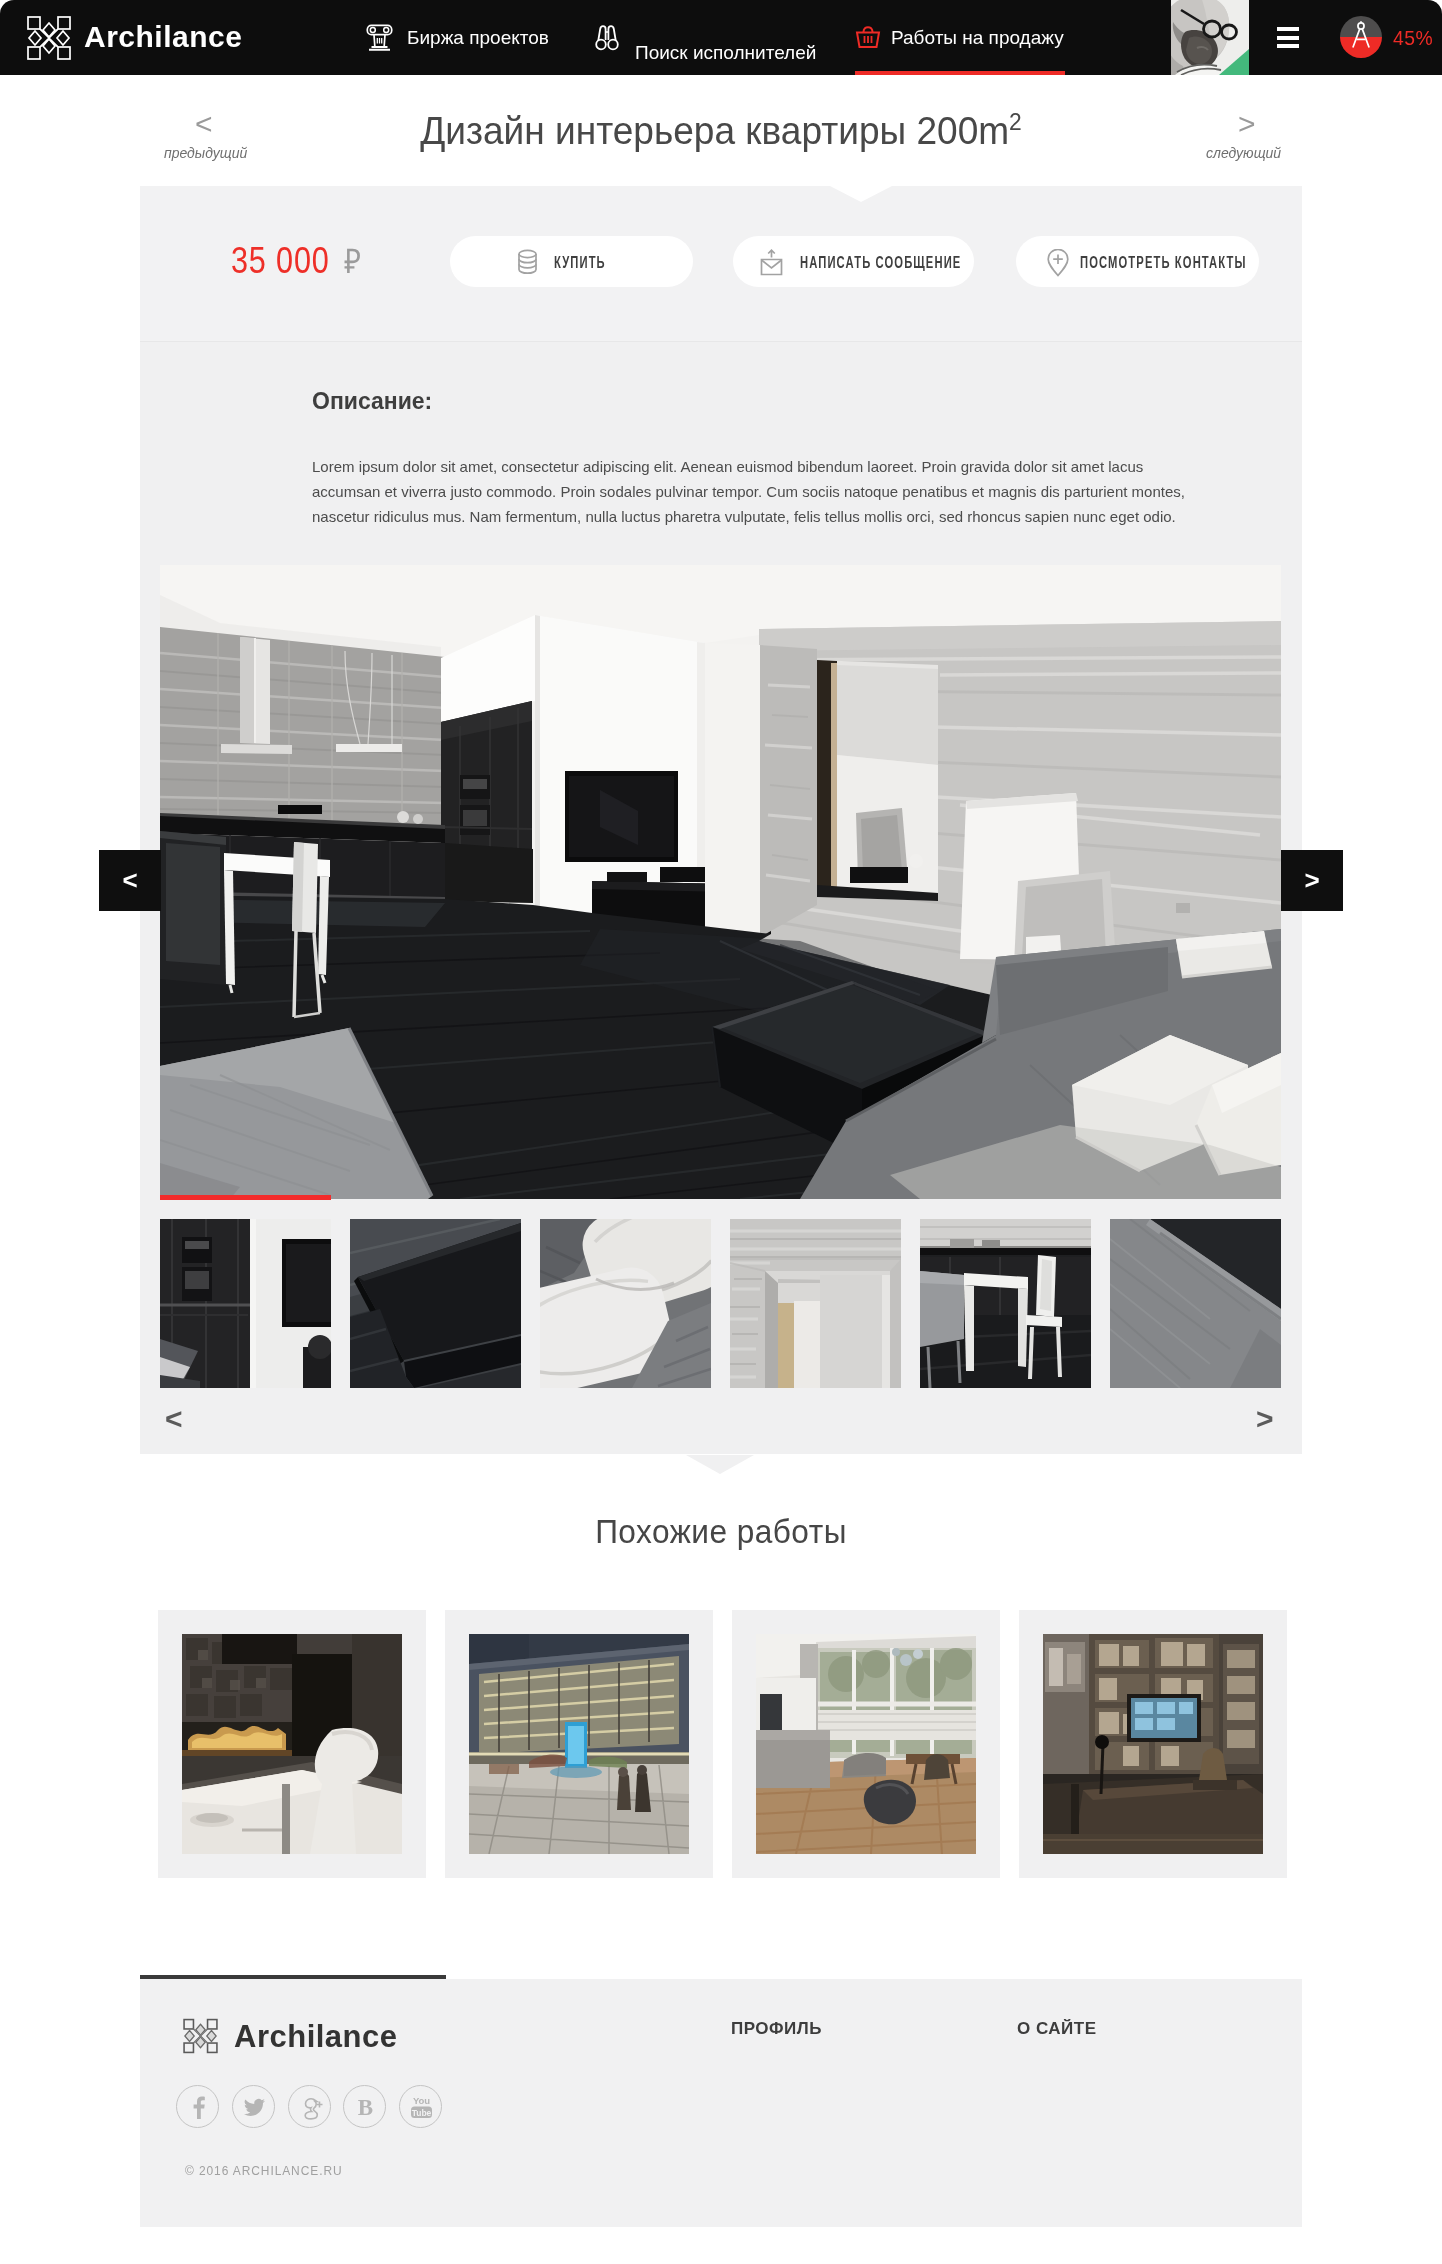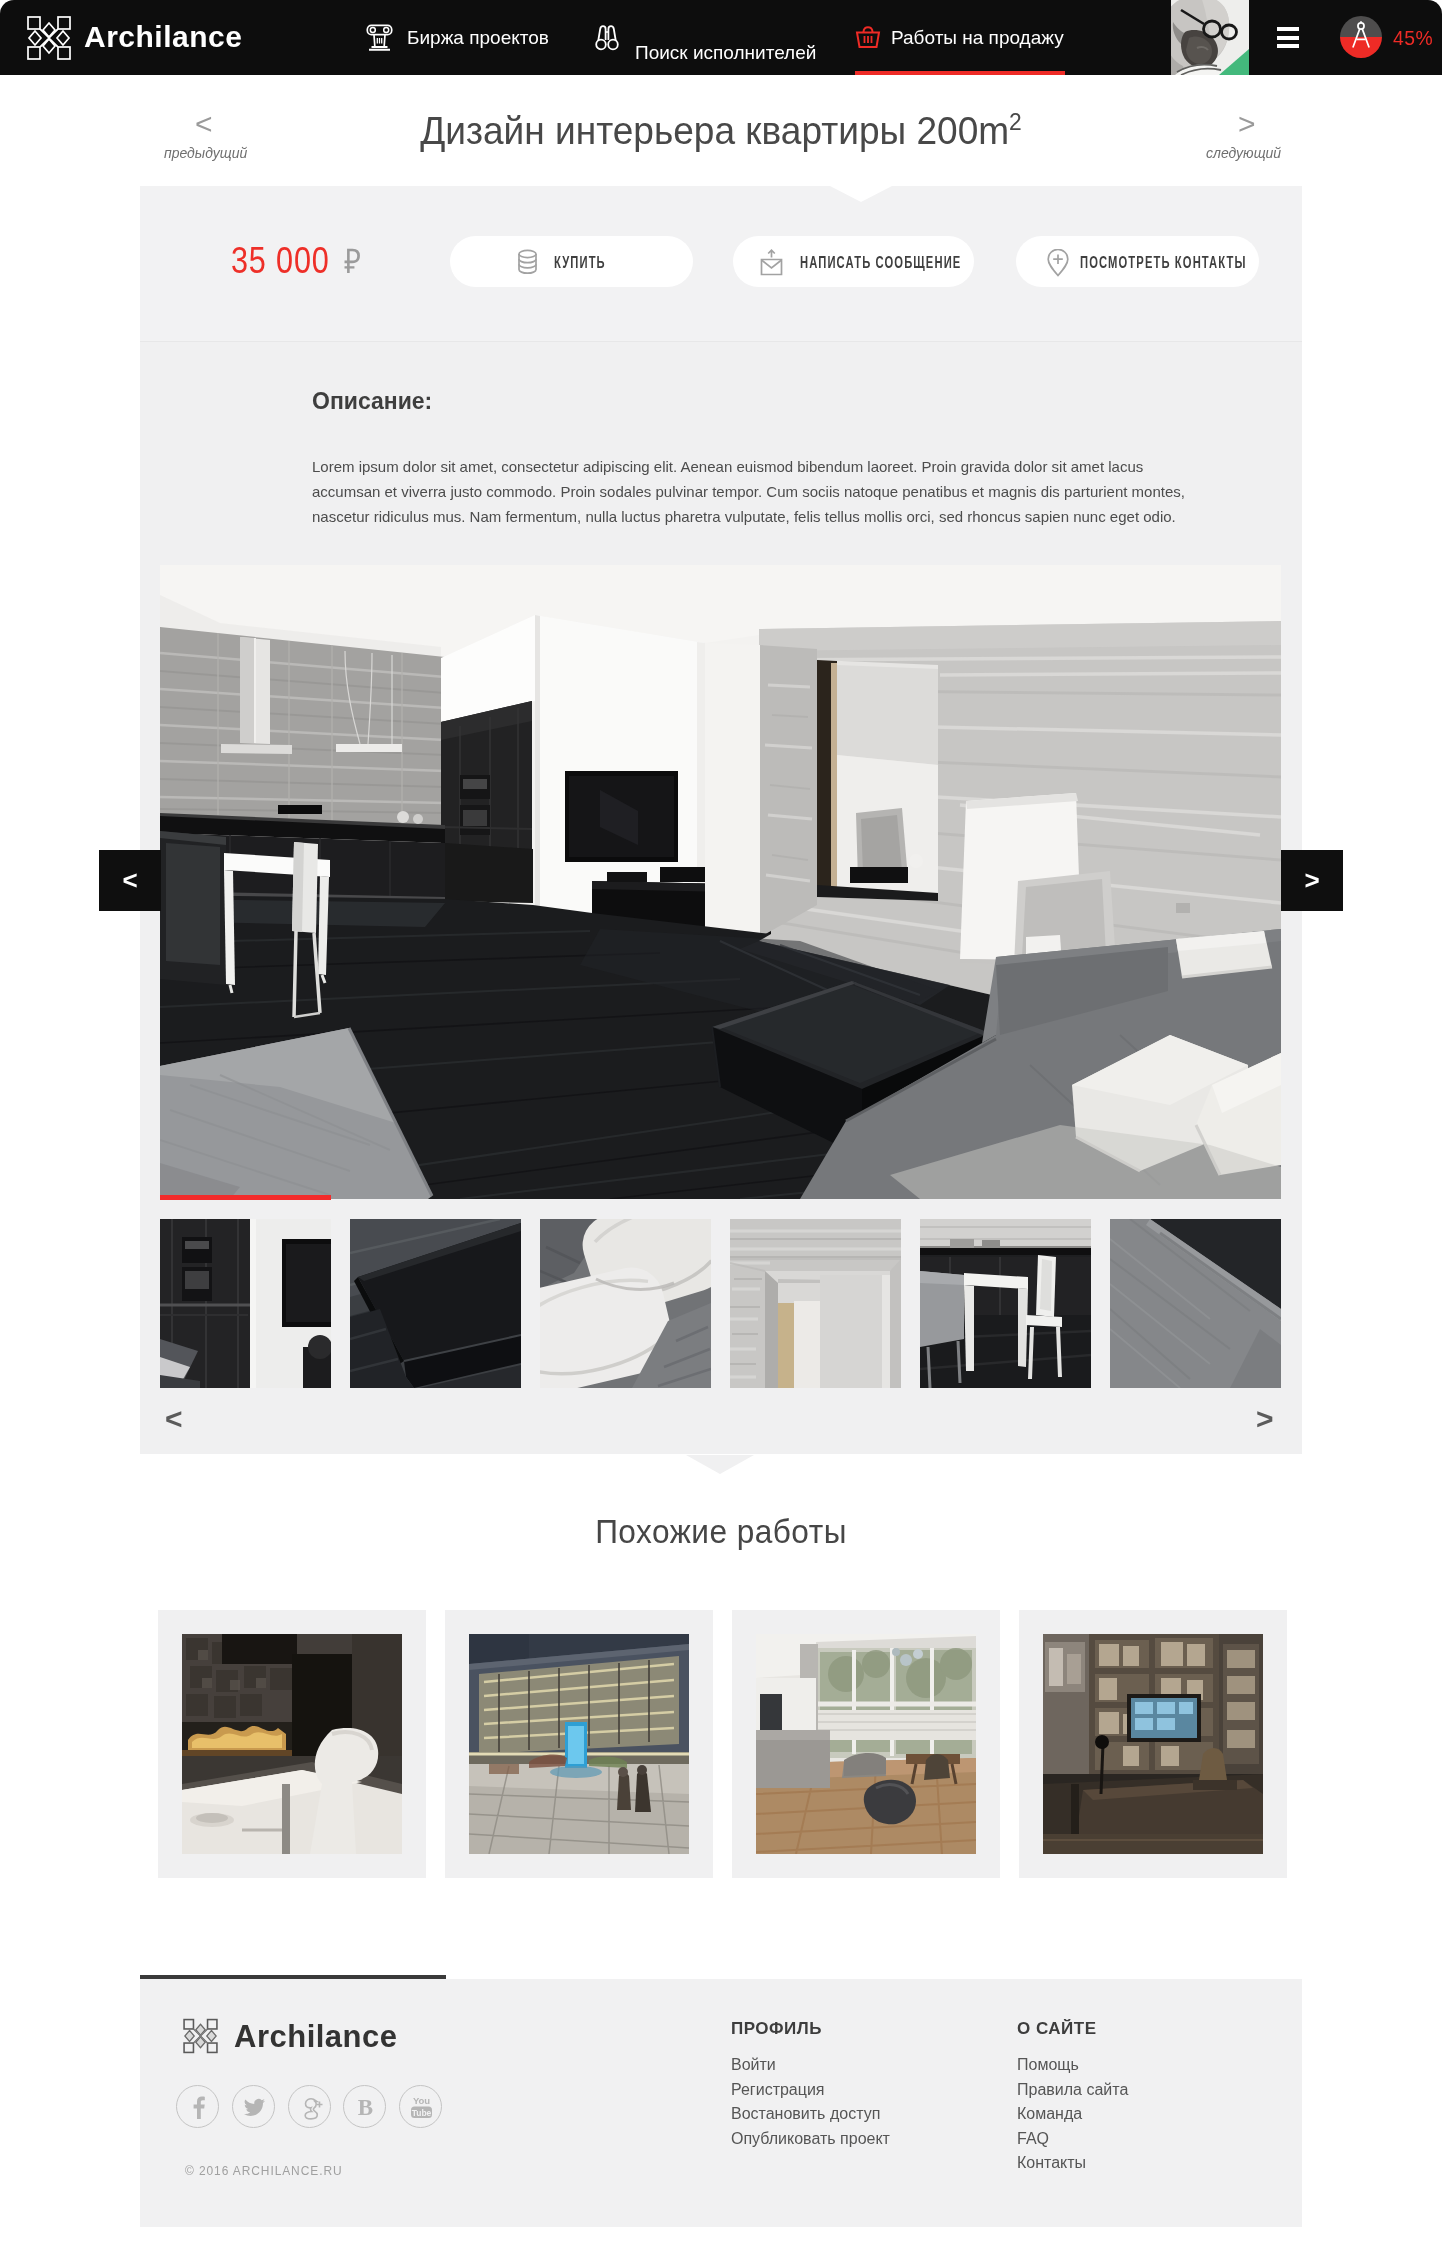--- a/index.html
+++ b/index.html
@@ -728,18 +728,16 @@
     <div class="soc" style="left:203px">
         <div style="position:absolute;left:0;top:0;width:43px;height:43px;text-align:center;line-height:43px;font-size:23px;font-weight:bold;color:#b5b5b5;font-family:'Liberation Serif',serif;">В</div>
       </div>
     <div class="soc" style="left:259px"><svg width="43" height="43" viewBox="0 0 43 43">
           <text x="21.5" y="18" text-anchor="middle" font-size="9.5" font-weight="bold" fill="#b5b5b5" font-family="Liberation Sans">You</text>
           <rect x="11" y="20.5" width="21" height="11.5" rx="3.5" fill="#b5b5b5"></rect>
           <text x="21.5" y="29.5" text-anchor="middle" font-size="8.5" font-weight="bold" fill="#f1f1f2" font-family="Liberation Sans">Tube</text>
         </svg></div>
     <div id="copy">© 2016 ARCHILANCE.RU</div>
     <div class="fcol-h" style="left:591px">ПРОФИЛЬ</div>
-    <div class="fcol" style="left:591px">Войти<br>Регистрация<br>Востановить доступ<br>Опубликовать проект</div>
     <div class="fcol-h" style="left:877px">О САЙТЕ</div>
-    <div class="fcol" style="left:877px">Помощь<br>Правила сайта<br>Команда<br>FAQ<br>Контакты</div>
   </div>
 
 </div>
 
 </body></html>

